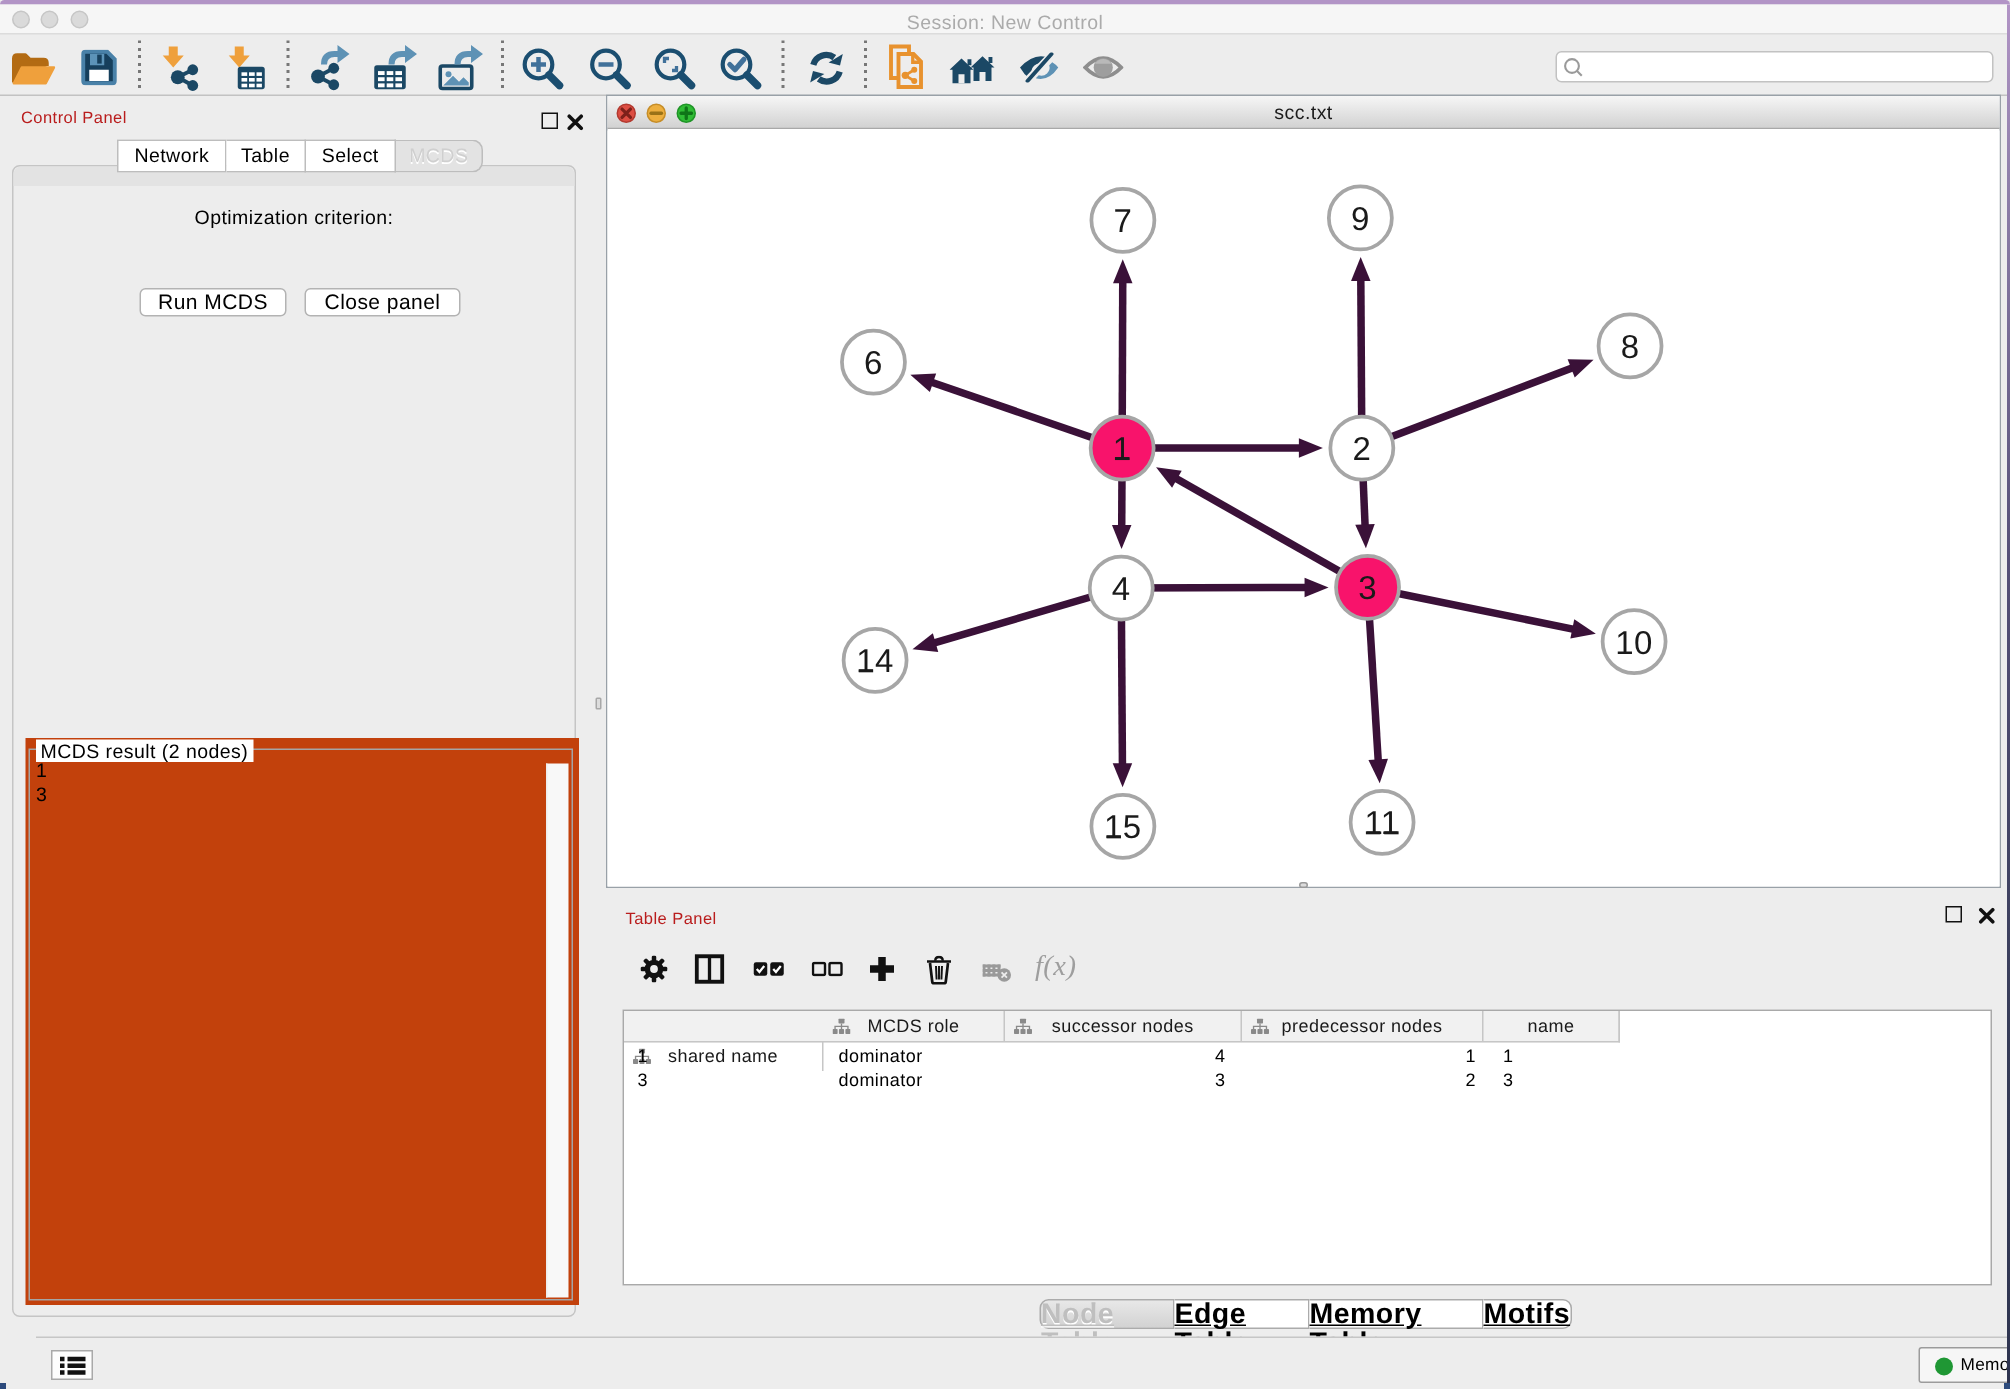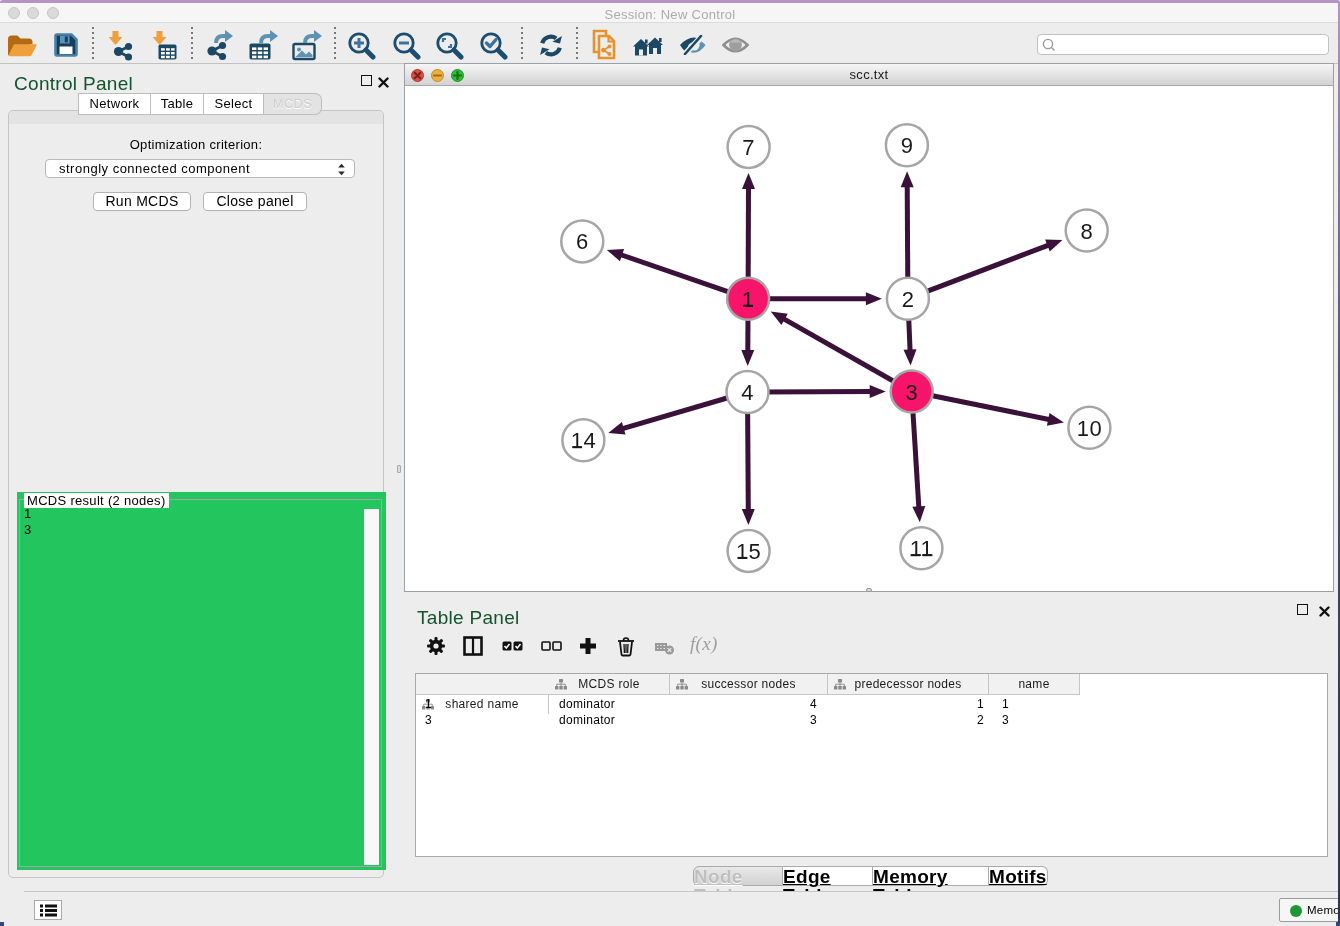--- a/index.html
+++ b/index.html
@@ -9,39 +9,39 @@
 #titlebar { position:absolute; left:0; top:3px; width:1340px; height:19px; background:#F6F6F6; }
 .tl { position:absolute; top:4px; width:12px; height:12px; border-radius:50%; background:#DADADA; border:1px solid #C6C6C6; }
 #title { position:absolute; left:0; top:3px; width:1340px; text-align:center; font-size:13px; color:#ABABAB; line-height:18px; }
 #toolbar { position:absolute; left:0; top:22px; width:1340px; height:42px; background:#EDEDED; border-top:1px solid #DCDCDC; border-bottom:1px solid #C2C2C2; }
 .tsep { position:absolute; top:4px; height:34px; width:2px; background-image:repeating-linear-gradient(#777 0 2px, transparent 2px 5px); }
 .ticon { position:absolute; top:22px; }
 #search { position:absolute; left:1037px; top:11px; width:292px; height:21px; background:#fff; border:1px solid #C2C2C2; border-radius:4px; }
 #main { position:absolute; left:0; top:64px; width:1340px; height:827px; }
 
 #cpanel { position:absolute; left:0; top:0; width:391px; height:827px; background:#EDEDED; }
-.phead { font-size:19px; color:#14532d; }
+.phead { font-size:11px; color:#b91c1c; }
 #cphead { position:absolute; left:14px; top:9px; }
 .sqicon { position:absolute; width:11px; height:11px; border:1.3px solid #111; }
 .xicon { position:absolute; width:11px; height:11px; }
 #cptabs { position:absolute; left:78px; top:29px; height:22px; display:flex; z-index:5; }
 .tab { height:22px; background:#fff; border:1px solid #BDBDBD; border-left:none; font-size:13px; line-height:20px; text-align:center; color:#000; }
 .tab:first-child { border-left:1px solid #BDBDBD; }
 #tabN { width:73px; }
 #tabSt { width:53px; }
 #tabSe { width:60px; }
 #tabM { width:58px; background:#E3E3E3; color:#CFCFCF; text-shadow:0 1px 0 #fff; border-radius:0 7px 7px 0; }
 #cpinner { position:absolute; left:8px; top:46px; width:376px; height:768px; background:#EDEDED; border:1px solid #C5C5C5; border-radius:5px; }
 #cpband { position:absolute; left:0px; top:0px; width:374px; height:13px; background:#E3E3E3; border-radius:5px 5px 0 0; }
 #optlabel { position:absolute; left:0; top:26px; width:374px; text-align:center; font-size:13px; color:#000; }
 #cpselect { position:absolute; left:36px; top:48px; width:310px; height:19px; background:#fff; border:1px solid #B9B9B9; border-radius:4px; font-size:13px; letter-spacing:0.5px; line-height:17px; padding-left:13px; color:#000; }
 .btn { position:absolute; height:19px; background:#fff; border:1px solid #B3B3B3; border-radius:4px; font-size:14px; line-height:17px; text-align:center; color:#000; }
 #btnrun { left:84px; top:81px; width:98px; }
 #btnclose { left:194px; top:81px; width:104px; }
-#resbox { position:absolute; left:8px; top:381px; width:369px; height:378px; background:#22c55e; }
+#resbox { position:absolute; left:8px; top:381px; width:369px; height:378px; background:#c2410c; }
 #fset { position:absolute; left:2px; top:7px; width:363px; height:368px; border:1px solid #A5A5A5; }
 #fleg { position:absolute; left:4px; top:-7px; background:#fff; font-size:13px; padding:0 3px; color:#000; }
 #ftext { position:absolute; left:4px; top:6px; font-size:13px; line-height:16px; color:#000; }
 #fscroll { position:absolute; right:2px; top:9px; width:15px; height:356px; background:#F8F8F8; border-left:1px solid #EDEDED; }
 
 #netwin { position:absolute; left:404px; top:-1px; width:930px; height:529px; background:#fff; border:1px solid #99A1A8; }
 #nettitle { position:absolute; left:0; top:0; width:928px; height:22px; background:linear-gradient(#F6F6F6, #D2D2D2); border-bottom:1px solid #A8A8A8; }
 #netname { position:absolute; left:0; top:0; width:100%; text-align:center; font-size:13px; line-height:22px; color:#1A1A1A; }
 .light { position:absolute; top:4.5px; width:13px; height:13px; border-radius:50%; }
 #canvas { position:absolute; left:0; top:23px; width:928px; height:504px; background:#fff; }
@@ -215,26 +215,20 @@
 <div id="main">
   <div id="cpanel">
     <div class="phead" id="cphead">Control Panel</div>
     <div class="sqicon" style="left:361px; top:11px;"></div>
     <div class="xicon" style="left:378px; top:10px;"><svg width="11" height="11" viewBox="0 0 11 11">
           <path d="M1.5 1.5 L9.5 9.5 M9.5 1.5 L1.5 9.5" stroke="#111" stroke-width="2.4" stroke-linecap="round"></path>
         </svg></div>
     <div id="cpinner">
       <div id="cpband"></div>
       <div id="optlabel">Optimization criterion:</div>
-      <div id="cpselect">strongly connected component
-        <svg style="position:absolute;right:8px;top:3px" width="9" height="13" viewBox="0 0 9 13">
-            <path d="M1.2 4.6 L4.5 0.8 L7.8 4.6 Z" fill="#2A2A2A"></path>
-            <path d="M1.2 8.4 L4.5 12.2 L7.8 8.4 Z" fill="#2A2A2A"></path>
-          </svg>
-      </div>
       <div class="btn" id="btnrun">Run MCDS</div>
       <div class="btn" id="btnclose">Close panel</div>
       <div id="resbox">
         <div id="fset">
           <div id="fleg">MCDS result (2 nodes)</div>
           <div id="ftext">1<br>3</div>
           <div id="fscroll"></div>
         </div>
       </div>
     </div>

